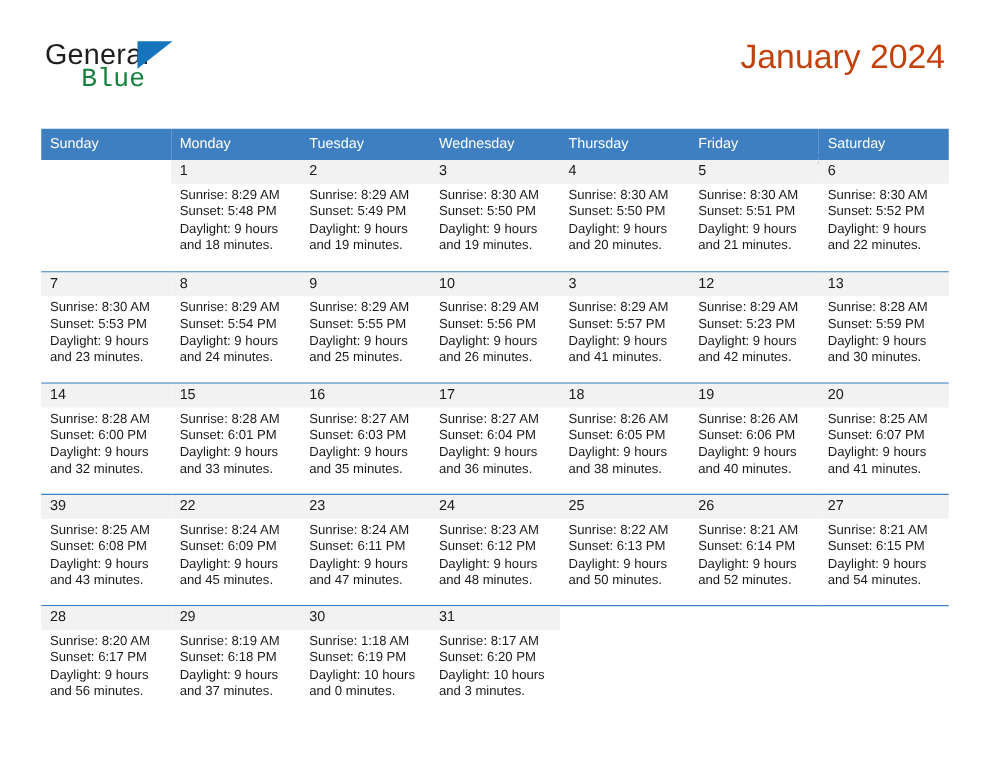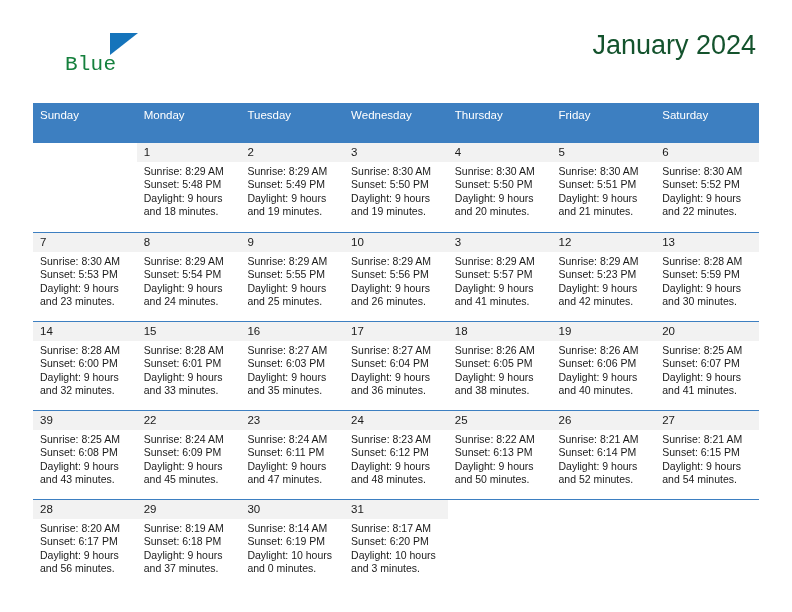--- a/index.html
+++ b/index.html
@@ -61,21 +61,21 @@
     font-size: 21px;
     letter-spacing: 0.2px;
     color: #15803d;
     font-family: Liberation Mono, monospace;
   }
   .title {
     position: absolute;
     right: 36px;
     top: 30px;
     font-size: 27px;
-    color: #14532d;
+    color: #c2410c;
     text-align: center;
     white-space: nowrap;
     margin-left: 16px;
   }
   .subtitle {
     position: absolute;
     right: 36px;
     top: 78px;
     font-size: 14px;
     color: #1a1a1a;
@@ -92,21 +92,21 @@
     width: 726px;
     border-collapse: collapse;
     table-layout: fixed;
   }
   .calendar th {
     background: #3d7fc1;
     color: #ffffff;
     font-size: 11.5px;
     font-weight: normal;
     text-align: left;
-    padding: 5px 0 21px 7px;
+    padding: 5px 0 6px 7px;
     height: 14px;
     border: none;
   }
   .calendar td {
     vertical-align: top;
     padding: 0;
     border: none;
     width: 103.7px;
     height: 89px;
   }
@@ -141,20 +141,21 @@
   }
 </style>
 </head>
 <body>
 
 <div class="page">
 
   <div class="header">
 
     <div class="logo">
+      <span class="logo-general">General</span>
       <span class="logo-tri"></span>
       <span class="logo-blue">Blue</span>
     </div>
 
     <div class="title">January 2024</div>
     <div class="subtitle">Villar del Salz, Aragon, Spain</div>
   </div>
 
   <table class="calendar">
     <thead>
@@ -499,21 +500,21 @@
                 <div>Sunset: 6:18 PM</div>
                 <div>Daylight: 9 hours</div>
                 <div>and 37 minutes.</div>
               </div>
             </div>
           </td>
           <td>
             <div class="cell">
               <div class="daynum">30</div>
               <div class="info">
-                <div>Sunrise: 8:14 AM</div>
+                <div>Sunrise: 1:18 AM</div>
                 <div>Sunset: 6:19 PM</div>
                 <div>Daylight: 10 hours</div>
                 <div>and 0 minutes.</div>
               </div>
             </div>
           </td>
           <td>
             <div class="cell">
               <div class="daynum">31</div>
               <div class="info">

